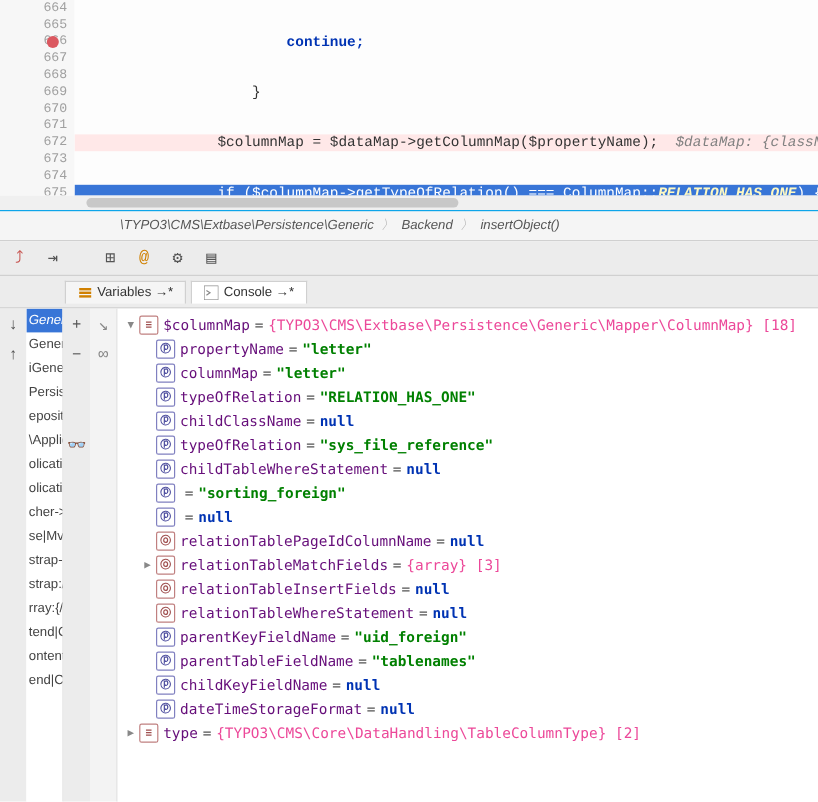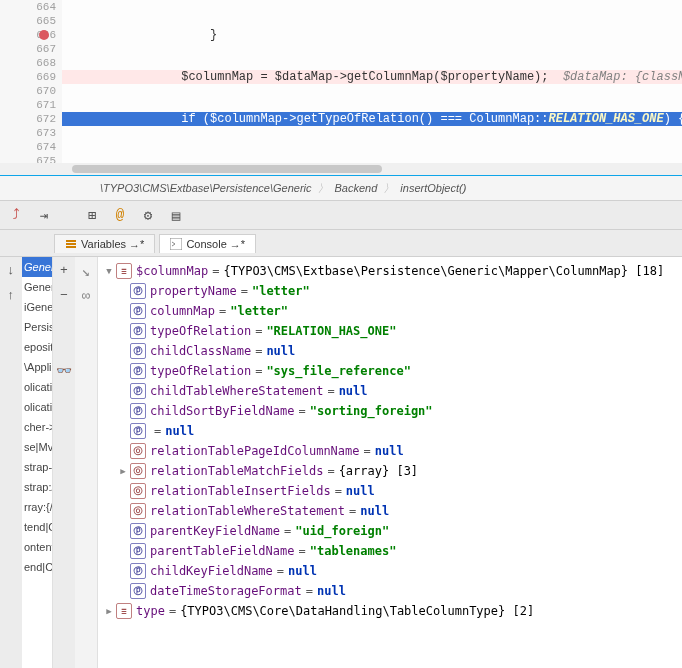--- a/index.html
+++ b/index.html
@@ -144,21 +144,21 @@
     }
     .vrow { display: flex; align-items: center; height: 20px; white-space: nowrap; }
     .twisty { width: 14px; text-align: center; color: #888; cursor: pointer; font-size: 9px;}
     .vicon { width: 14px; height: 14px; margin-right: 4px; display:inline-flex; justify-content:center; align-items:center; font-size: 9px; font-weight: bold; border-radius: 2px;}
     .vicon.obj  { border: 1px solid #c08080; color:#a05050; }
     .vicon.prim { border: 1px solid #8080c0; color:#5050a0; }
     .vname { color: #660e7a; }
     .veq  { color: #555; margin: 0 4px;}
     .vstr { color: #008000; font-weight: bold; }
     .vnull { color: #0033b3; font-weight: bold; }
-    .vobj { color: #000000; }
+    .vobj { color: #ec4899; }
     .indent1 { padding-left: 14px; }
   </style>
 </head>
 <body>
 
 <div class="top-editor">
   <div class="code-area">
     <div class="gutter">
       <div class="gutter-line">664</div>
       <div class="gutter-line">665</div>
@@ -173,20 +173,21 @@
       <div class="gutter-line">669</div>
       <div class="gutter-line">670</div>
       <div class="gutter-line">671</div>
       <div class="gutter-line">672</div>
       <div class="gutter-line">673</div>
       <div class="gutter-line">674</div>
       <div class="gutter-line">675</div>
 
     </div>
     <div class="code-col">
+      <div class="cline"><span class="kw">                        continue;</span></div>
       <div class="cline">                    }</div>
       <div class="cline hl-red"><span>                $columnMap = $dataMap-&gt;getColumnMap($propertyName);  </span><span class="cmt">$dataMap: {className = </span></div>
       <div class="cline hl-blue"><span class="kw">                if ($columnMap-&gt;getTypeOfRelation() === ColumnMap::</span><span class="constem">RELATION_HAS_ONE</span><span>) {</span></div>
       
       
       
       
       
       
       
@@ -309,21 +310,20 @@
       <div class="vrow indent1">
         <span class="twisty"></span>
         <span class="vicon prim">ⓟ</span>
         <span class="vname">childTableWhereStatement</span>
         <span class="veq">=</span>
         <span class="vnull">null</span>
       </div>
       <div class="vrow indent1">
         <span class="twisty"></span>
         <span class="vicon prim">ⓟ</span>
-        <span class="vname">childSortByFieldName</span>
         <span class="veq">=</span>
         <span class="vstr">"sorting_foreign"</span>
       </div>
       <div class="vrow indent1">
         <span class="twisty"></span>
         <span class="vicon prim">ⓟ</span>
         <span class="veq">=</span>
         <span class="vnull">null</span>
       </div>
       <div class="vrow indent1">

